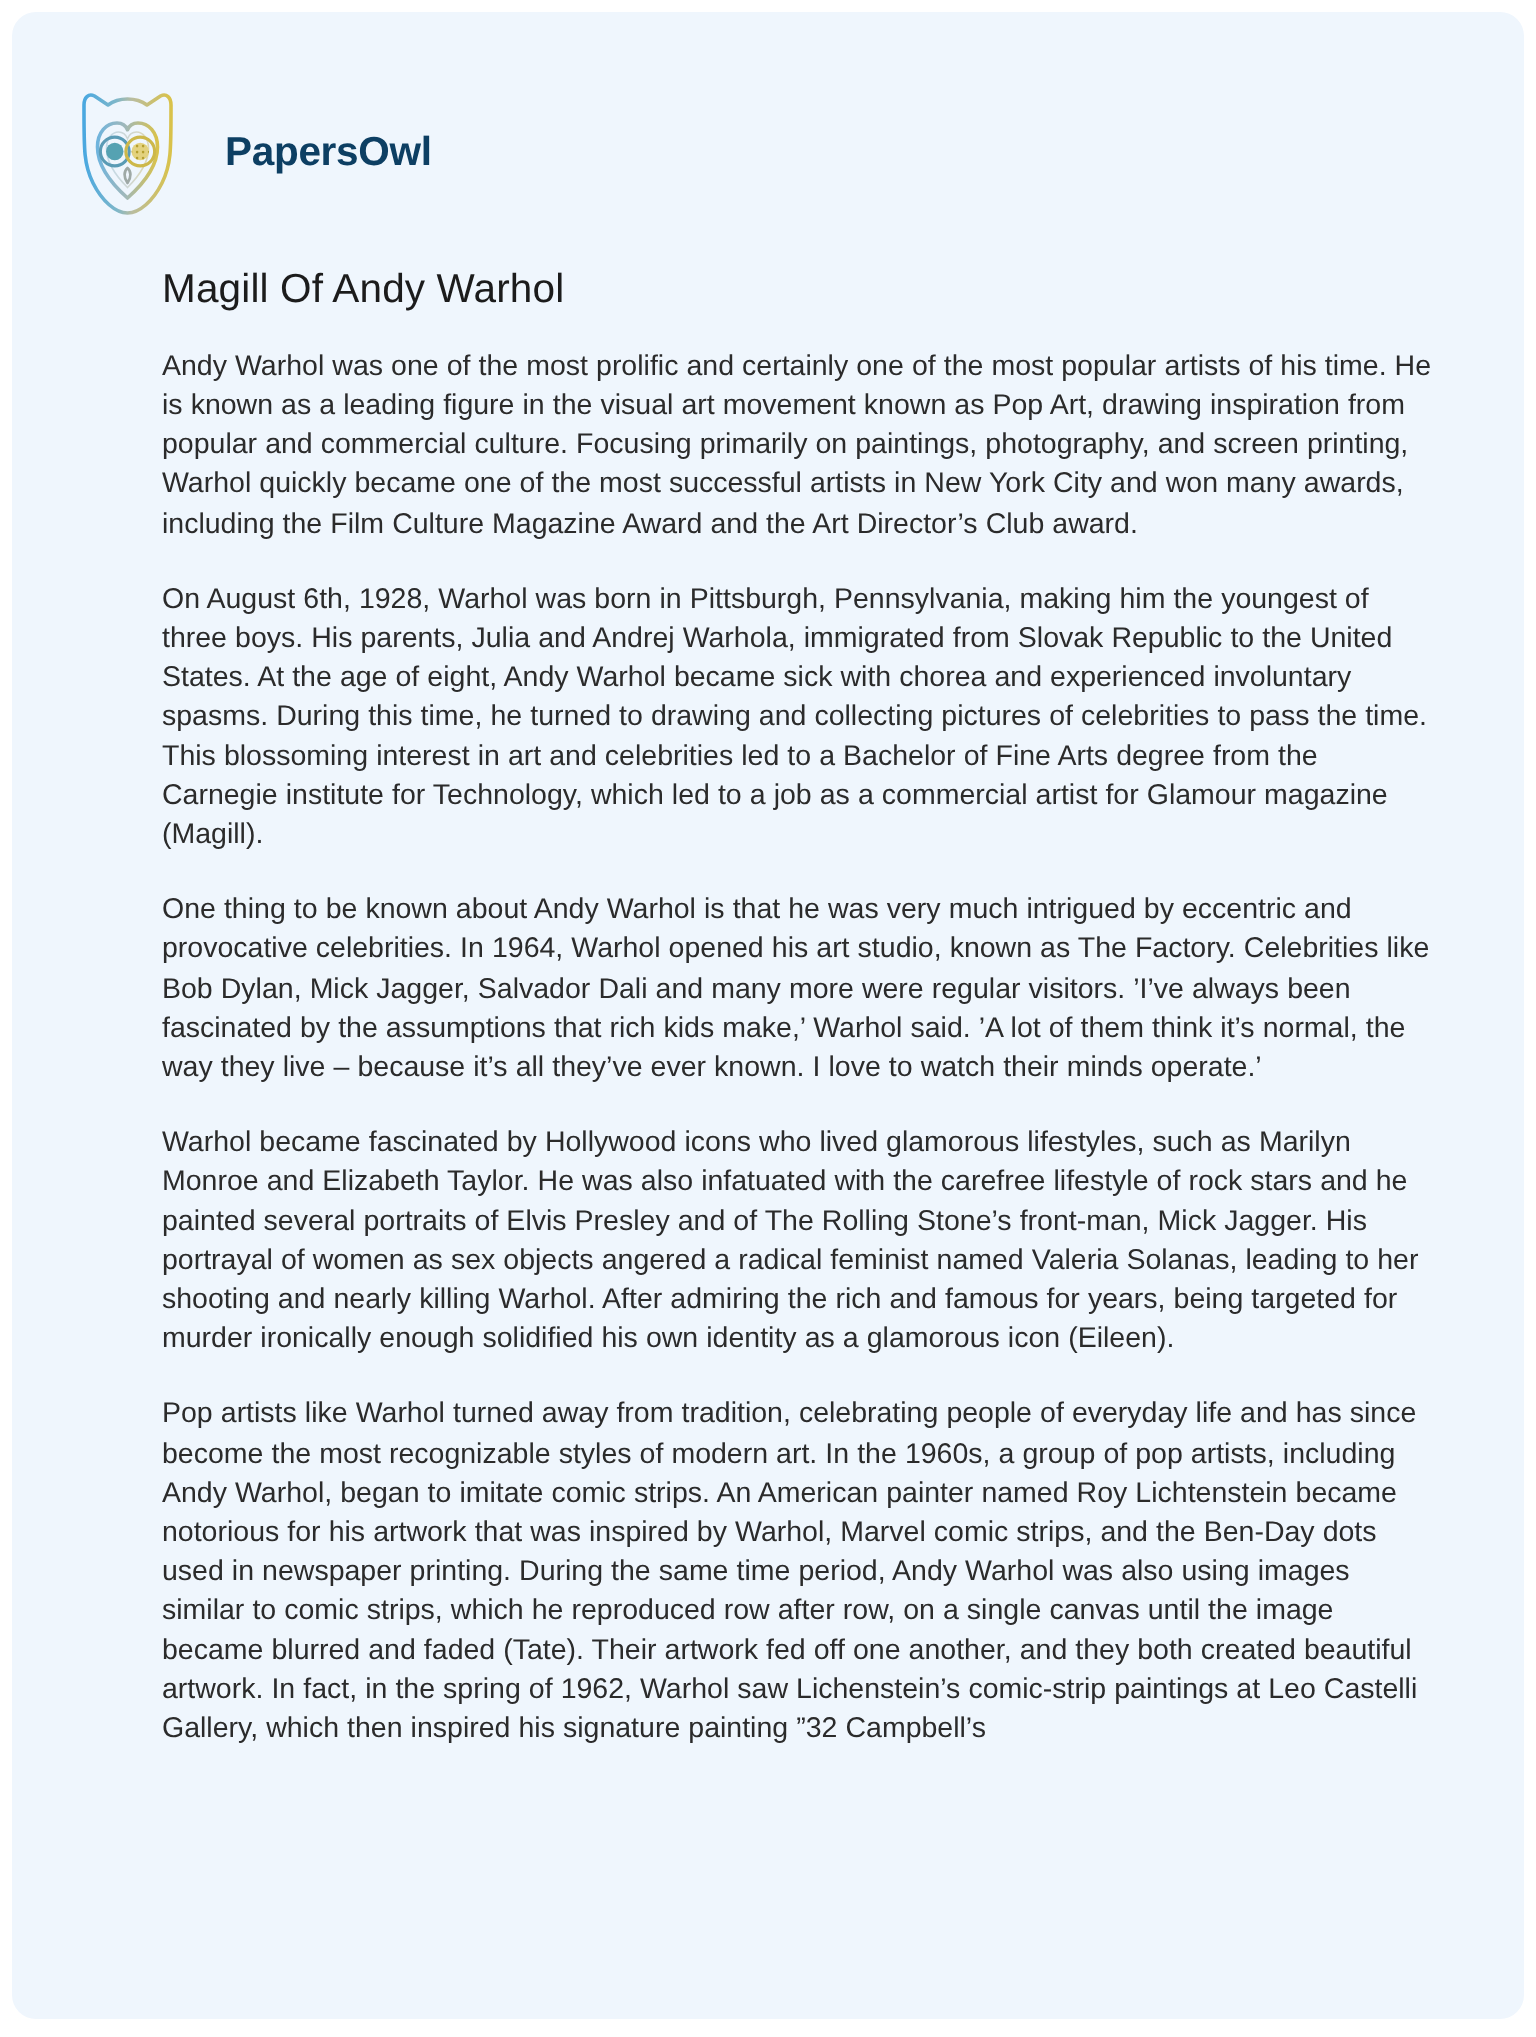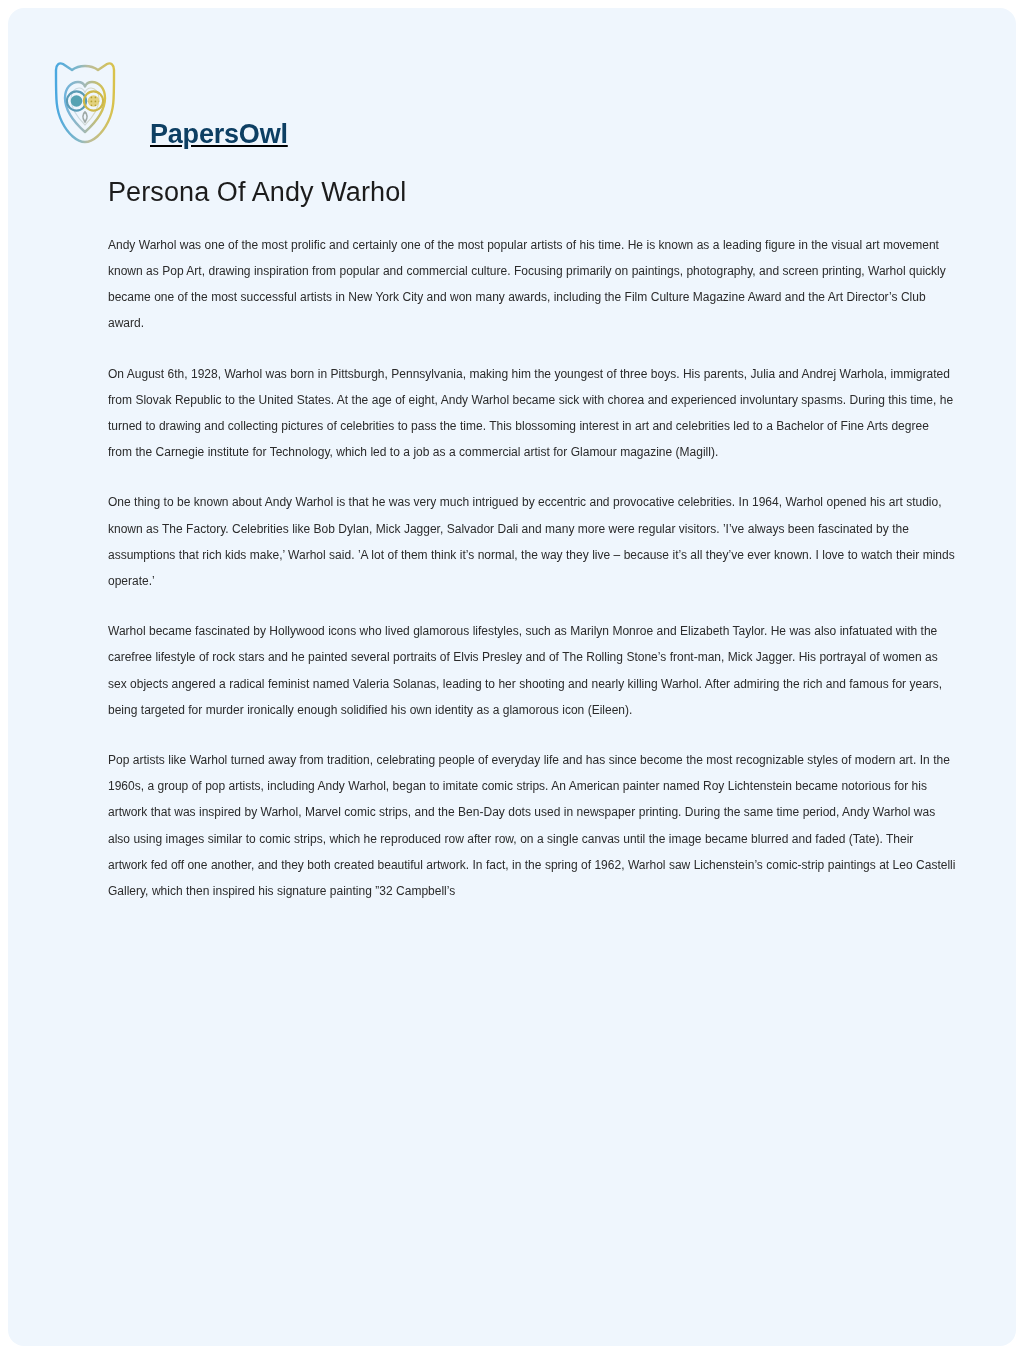--- a/index.html
+++ b/index.html
@@ -27,22 +27,21 @@
   }
 
   
   .brand-header {
     position: absolute;
     left: 38px;
     top: 44px;
     height: 96px;
     display: flex;
     flex-direction: row;
-    align-items: flex-end;
-    text-decoration: underline;
+    align-items: center;
   }
   .brand-logo {
     width: 78px;
     height: 96px;
     flex: 0 0 auto;
     display: block;
   }
   .brand-text {
     margin-left: 26px;
     padding-top: 2px;
@@ -80,21 +79,21 @@
     font-weight: normal;
     color: #1c1c1c;
     line-height: 1.25;
     letter-spacing: 0.1px;
   }
   .article-body {
     margin-top: 22px;
   }
   .article-body p {
     margin: 0 0 24px 0;
-    font-size: 12px;
+    font-size: 19px;
     line-height: 26.2px;
     color: #2b2b2b;
     text-align: left;
     word-spacing: 0.1px;
   }
   .article-body p:last-child {
     margin-bottom: 0;
   }
 </style>
 </head>
@@ -142,21 +141,21 @@
 
       <path d="M39 60 C36.6 62 36.2 66 39 70 C41.8 66 41.4 62 39 60 Z" fill="none" stroke="#9fa9a6" stroke-width="1.8" stroke-linejoin="round"></path>
     </svg>
 
     <div class="brand-text">
       <div class="brand-name">PapersOwl</div>
     </div>
   </div>
 
   <div class="article">
-    <h1 class="article-title">Persona Of Andy Warhol</h1>
+    <h1 class="article-title">Magill Of Andy Warhol</h1>
     <div class="article-body">
         <p>Andy Warhol was one of the most prolific and certainly one of the most popular artists of his time. He is known as a leading figure in the visual art movement known as Pop Art, drawing inspiration from popular and commercial culture. Focusing primarily on paintings, photography, and screen printing, Warhol quickly became one of the most successful artists in New York City and won many awards, including the Film Culture Magazine Award and the Art Director’s Club award.</p>
         <p>On August 6th, 1928, Warhol was born in Pittsburgh, Pennsylvania, making him the youngest of three boys. His parents, Julia and Andrej Warhola, immigrated from Slovak Republic to the United States. At the age of eight, Andy Warhol became sick with chorea and experienced involuntary spasms. During this time, he turned to drawing and collecting pictures of celebrities to pass the time. This blossoming interest in art and celebrities led to a Bachelor of Fine Arts degree from the Carnegie institute for Technology, which led to a job as a commercial artist for Glamour magazine (Magill).</p>
         <p>One thing to be known about Andy Warhol is that he was very much intrigued by eccentric and provocative celebrities. In 1964, Warhol opened his art studio, known as The Factory. Celebrities like Bob Dylan, Mick Jagger, Salvador Dali and many more were regular visitors. ’I’ve always been fascinated by the assumptions that rich kids make,’ Warhol said. ’A lot of them think it’s normal, the way they live – because it’s all they’ve ever known. I love to watch their minds operate.’</p>
         <p>Warhol became fascinated by Hollywood icons who lived glamorous lifestyles, such as Marilyn Monroe and Elizabeth Taylor. He was also infatuated with the carefree lifestyle of rock stars and he painted several portraits of Elvis Presley and of The Rolling Stone’s front-man, Mick Jagger. His portrayal of women as sex objects angered a radical feminist named Valeria Solanas, leading to her shooting and nearly killing Warhol. After admiring the rich and famous for years, being targeted for murder ironically enough solidified his own identity as a glamorous icon (Eileen).</p>
         <p>Pop artists like Warhol turned away from tradition, celebrating people of everyday life and has since become the most recognizable styles of modern art. In the 1960s, a group of pop artists, including Andy Warhol, began to imitate comic strips. An American painter named Roy Lichtenstein became notorious for his artwork that was inspired by Warhol, Marvel comic strips, and the Ben-Day dots used in newspaper printing. During the same time period, Andy Warhol was also using images similar to comic strips, which he reproduced row after row, on a single canvas until the image became blurred and faded (Tate). Their artwork fed off one another, and they both created beautiful artwork. In fact, in the spring of 1962, Warhol saw Lichenstein’s comic-strip paintings at Leo Castelli Gallery, which then inspired his signature painting ”32 Campbell’s</p>
       </div>
   </div>
 
 </div>

